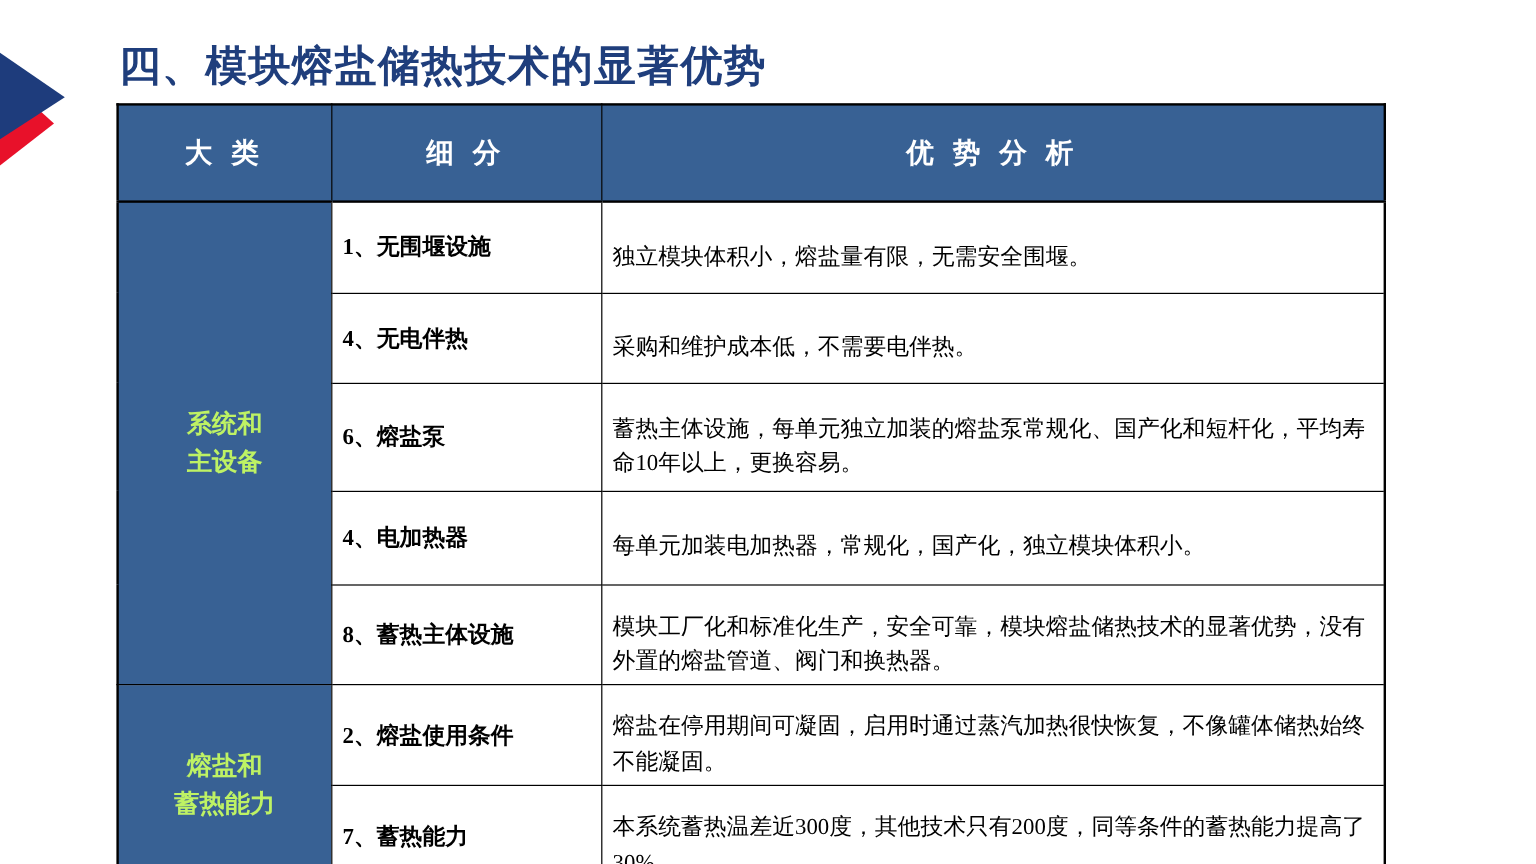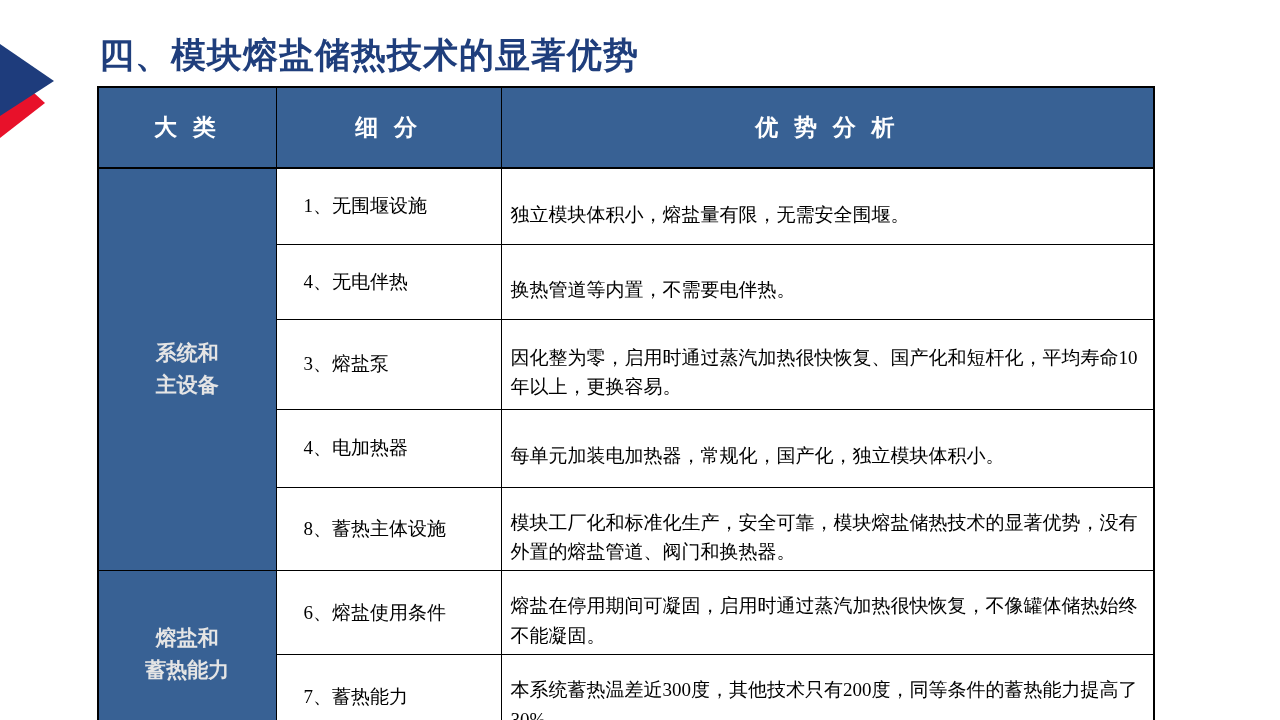--- a/index.html
+++ b/index.html
@@ -45,35 +45,36 @@
     color: #ffffff;
     font-weight: bold;
     font-size: 23px;
     text-align: center;
     vertical-align: middle;
     letter-spacing: 5px;
     border-bottom: 2px solid #000000;
   }
   td.cat {
     background: #386194;
-    color: #e5e5e5;
+    color: #bef264;
     font-weight: bold;
     font-size: 21px;
     text-align: center;
     vertical-align: middle;
     white-space: pre-line;
     line-height: 1.5;
   }
   td.sub {
     font-size: 19px;
     color: #000000;
     text-align: left;
     vertical-align: middle;
-    padding: 4px 6px 4px 27px;
+    padding: 4px 6px 4px 9px;
     background: #ffffff;
+    font-weight: bold;
   }
   td.analysis {
     font-size: 19px;
     color: #000000;
     text-align: left;
     vertical-align: middle;
     padding: 20px 8px 4px 9px;
     line-height: 1.55;
     background: #ffffff;
   }
@@ -105,38 +106,38 @@
     </thead>
     <tbody>
       <tr style="height:76px;">
         <td class="cat" rowspan="5">系统和
 主设备</td>
         <td class="sub">1、无围堰设施</td>
         <td class="analysis">独立模块体积小，熔盐量有限，无需安全围堰。</td>
       </tr>
       <tr style="height:75px;">
         <td class="sub">4、无电伴热</td>
-        <td class="analysis">换热管道等内置，不需要电伴热。</td>
+        <td class="analysis">采购和维护成本低，不需要电伴热。</td>
       </tr>
       <tr style="height:90px;">
-        <td class="sub">3、熔盐泵</td>
-        <td class="analysis">因化整为零，启用时通过蒸汽加热很快恢复、国产化和短杆化，平均寿命10年以上，更换容易。</td>
+        <td class="sub">6、熔盐泵</td>
+        <td class="analysis">蓄热主体设施，每单元独立加装的熔盐泵常规化、国产化和短杆化，平均寿命10年以上，更换容易。</td>
       </tr>
       <tr style="height:78px;">
         <td class="sub">4、电加热器</td>
         <td class="analysis">每单元加装电加热器，常规化，国产化，独立模块体积小。</td>
       </tr>
       <tr style="height:83px;">
         <td class="sub">8、蓄热主体设施</td>
         <td class="analysis">模块工厂化和标准化生产，安全可靠，模块熔盐储热技术的显著优势，没有外置的熔盐管道、阀门和换热器。</td>
       </tr>
       <tr style="height:84px;">
         <td class="cat" rowspan="2">熔盐和
 蓄热能力</td>
-        <td class="sub">6、熔盐使用条件</td>
+        <td class="sub">2、熔盐使用条件</td>
         <td class="analysis">熔盐在停用期间可凝固，启用时通过蒸汽加热很快恢复，不像罐体储热始终不能凝固。</td>
       </tr>
       <tr style="height:76px;">
         <td class="sub">7、蓄热能力</td>
         <td class="analysis">本系统蓄热温差近300度，其他技术只有200度，同等条件的蓄热能力提高了30%。</td>
       </tr>
     </tbody>
   </table>
 
 </div>

